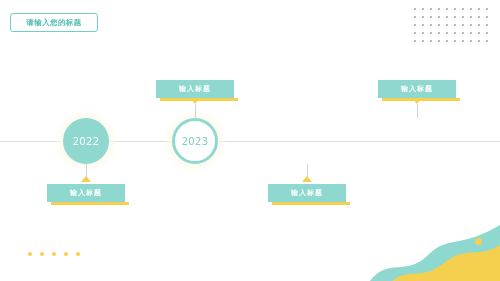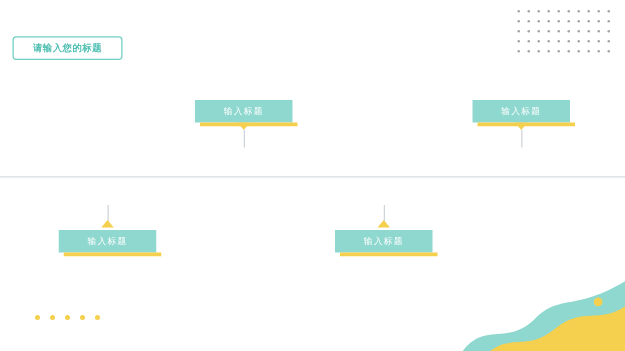--- a/index.html
+++ b/index.html
@@ -16,21 +16,20 @@
   }
   
   .title-pill{
     position:absolute;left:10px;top:13px;
     width:88px;height:19px;
     border:1px solid #6fcfc4;
     border-radius:3px;
     background:#ffffff;
     display:flex;align-items:center;justify-content:center;
     box-sizing:border-box;
-    margin-top:16px;
   }
   .title-pill span{
     font-size:7.5px;color:#4fbfb2;letter-spacing:0.4px;font-weight:bold;
   }
   
   .dot-grid{
     position:absolute;right:8px;top:8px;
     width:78px;height:38px;
   }
   .dot-grid i{
@@ -78,21 +77,21 @@
   .node .year.on-fill{color:#ffffff;}
   .node .year.on-white{color:#7fcdc3;}
   
   .label-box{
     position:absolute;width:78px;height:18px;
     background:#8fd8cf;
     display:flex;align-items:center;justify-content:center;
     box-shadow:0 0 0 0 transparent;
   }
   .label-box span{
-    font-size:7px;color:#ffffff;letter-spacing:1px;font-weight:normal;
+    font-size:7px;color:#ffffff;letter-spacing:1px;font-weight:bold;
   }
   .label-box::after{
     content:"";position:absolute;left:4px;bottom:-3px;
     width:78px;height:3px;background:#f5d04e;
   }
   
   .arrow-down{
     position:absolute;width:0;height:0;
     border-left:5px solid transparent;border-right:5px solid transparent;
     border-top:6px solid #f5d04e;
@@ -174,26 +173,36 @@
       <i style="left: 32px; top: 32px;"></i>
       <i style="left: 40px; top: 32px;"></i>
       <i style="left: 48px; top: 32px;"></i>
       <i style="left: 56px; top: 32px;"></i>
       <i style="left: 64px; top: 32px;"></i>
       <i style="left: 72px; top: 32px;"></i>
     </div>
 
   <div class="timeline-line"></div>
 
+  <div class="node" style="left:63px;top:118px;">
+    <div class="halo"></div>
+    <div class="ring filled"></div>
+    <div class="year on-fill">2022</div>
+  </div>
   <div class="stem" style="left:86px;top:164px;height:16px;"></div>
   <div class="arrow-up" style="left:81px;top:176px;"></div>
   <div class="label-box" style="left:47px;top:184px;">
     <span>输入标题</span>
   </div>
 
+  <div class="node" style="left:172px;top:118px;">
+    <div class="halo"></div>
+    <div class="ring"></div>
+    <div class="year on-white">2023</div>
+  </div>
   <div class="stem" style="left:195px;top:104px;height:14px;"></div>
   <div class="arrow-down" style="left:190px;top:98px;"></div>
   <div class="label-box" style="left:156px;top:80px;">
     <span>输入标题</span>
   </div>
 
   <div class="stem" style="left:307px;top:164px;height:16px;"></div>
   <div class="arrow-up" style="left:302px;top:176px;"></div>
   <div class="label-box" style="left:268px;top:184px;">
     <span>输入标题</span>

